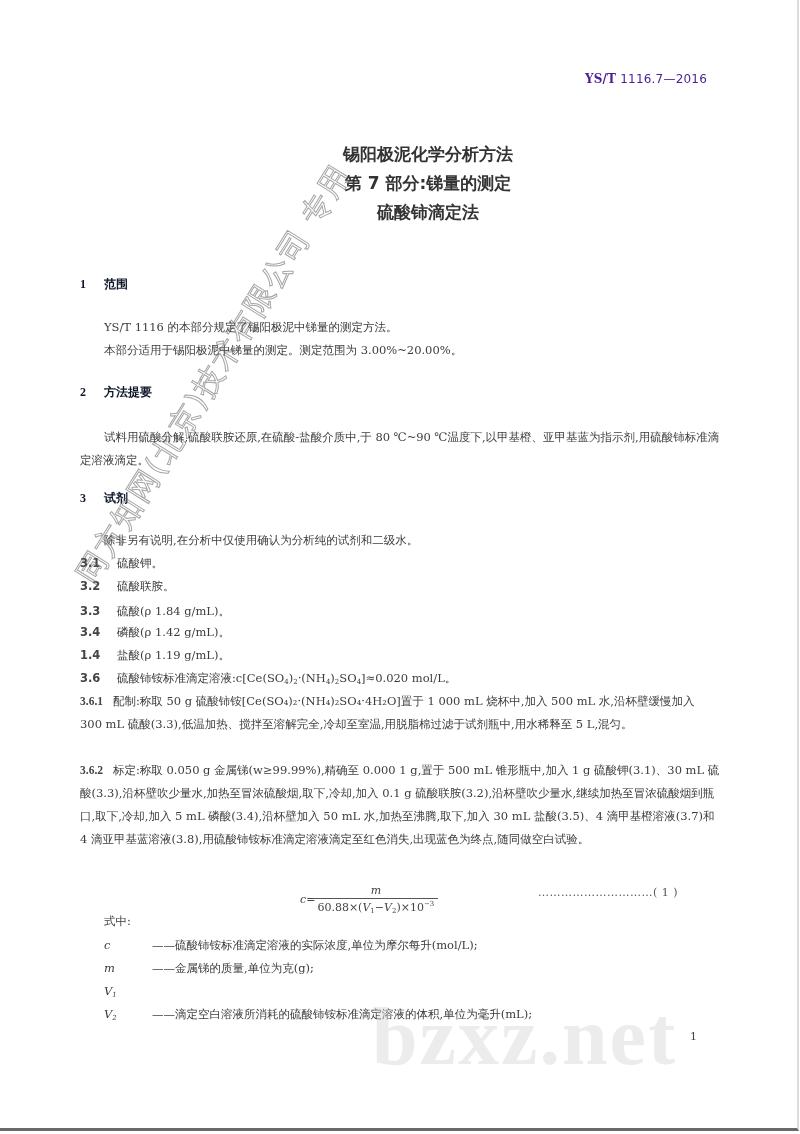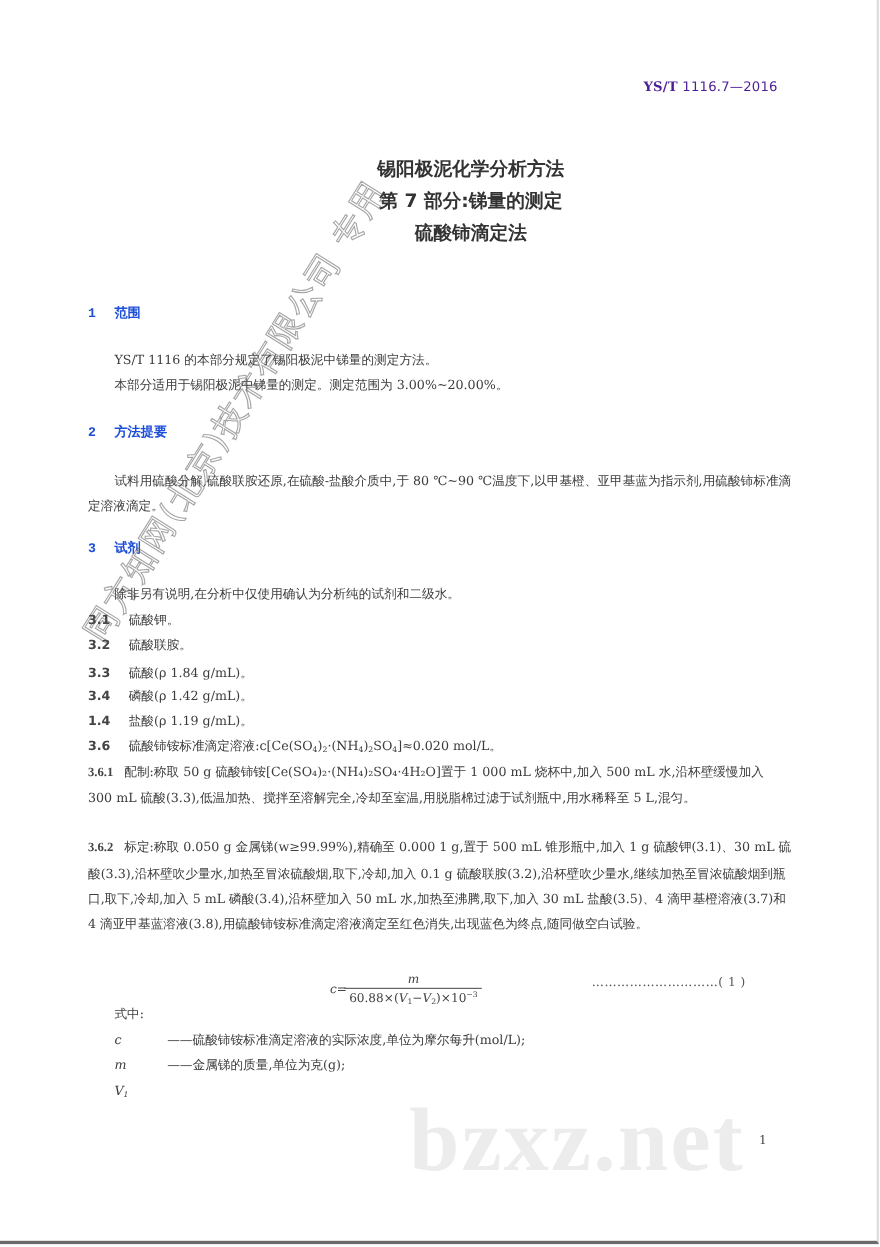--- a/index.html
+++ b/index.html
@@ -22,22 +22,22 @@
     }
     .std-code b { font-family: "DejaVu Serif", serif; font-weight: bold; }
     .title-block {
       position: absolute; top: 140px; left: 0; width: 800px;
       text-align: center;
       font-family: "DejaVu Sans", "Liberation Sans", sans-serif;
       font-weight: bold; font-size: 17px; color: #333; line-height: 29px; padding-left: 28px;
     }
     .sec {
       position: absolute; left: 80px;
-      font-family: Liberation Mono, monospace;
-      font-weight: bold; font-size: 12px; color: #1d4ed8;
+      font-family: Liberation Serif, serif;
+      font-weight: bold; font-size: 12px; color: #0f172a;
     }
     .sec .num { display: inline-block; width: 24px; }
     .p {
       position: absolute; left: 80px; width: 640px;
       font-size: 11.5px; line-height: 23px; color: #3c3c3c;
     }
     .indent { text-indent: 24px; }
     .clause .cnum {
       font-family: "DejaVu Sans", "Liberation Sans", sans-serif;
       font-weight: bold; color: #444; display: inline-block; width: 37px;
@@ -154,19 +154,23 @@
       <span class="def-sym">c</span>
         <span>——硫酸铈铵标准滴定溶液的实际浓度,单位为摩尔每升(mol/L);</span>
     </div>
     <div class="def-row">
       <span class="def-sym">m</span>
         <span>——金属锑的质量,单位为克(g);</span>
     </div>
     <div class="def-row">
       <span class="def-sym"><span>V</span><sub>1</sub></span>
     </div>
+    <div class="def-row">
+      <span class="def-sym"><span>V</span><sub>2</sub></span>
+        <span>——滴定空白溶液所消耗的硫酸铈铵标准滴定溶液的体积,单位为毫升(mL);</span>
+    </div>
   </div>
 
   <div class="page-num">1</div>
 
   <div class="wm-diag">同方知网(北京)技术有限公司 专用</div>
   <div class="wm-site">bzxz.net</div>
 </div>
 
 </body></html>

